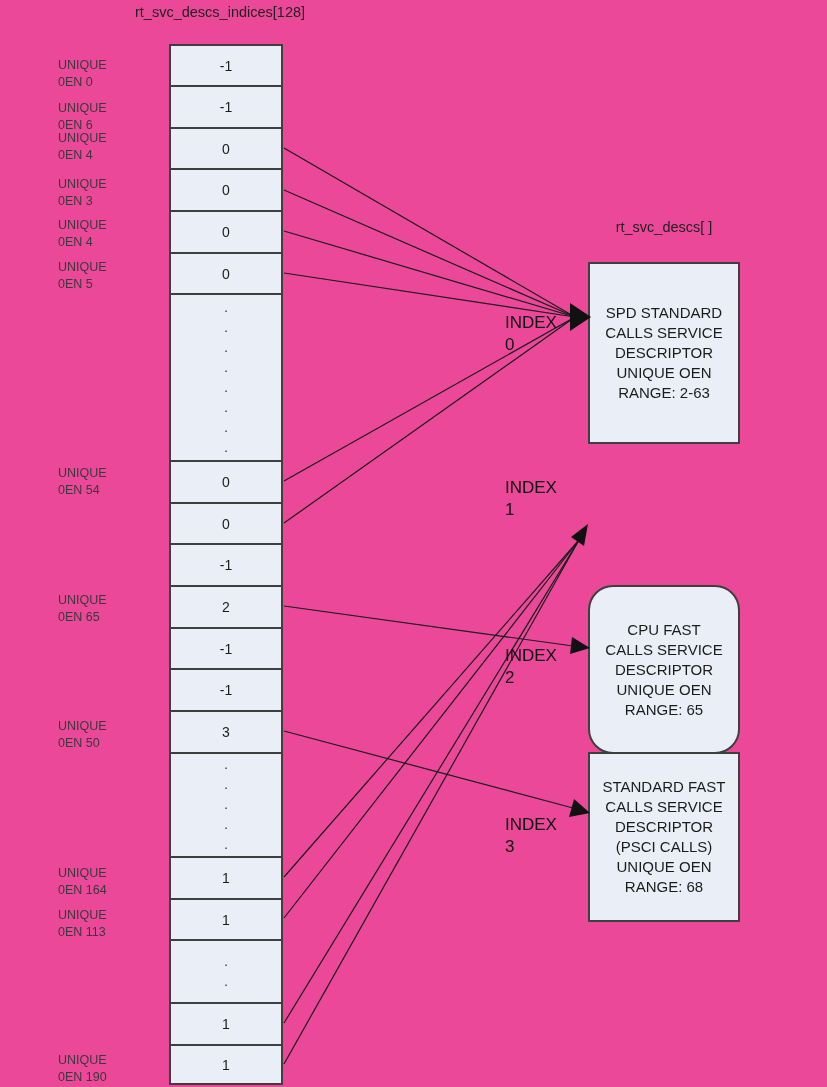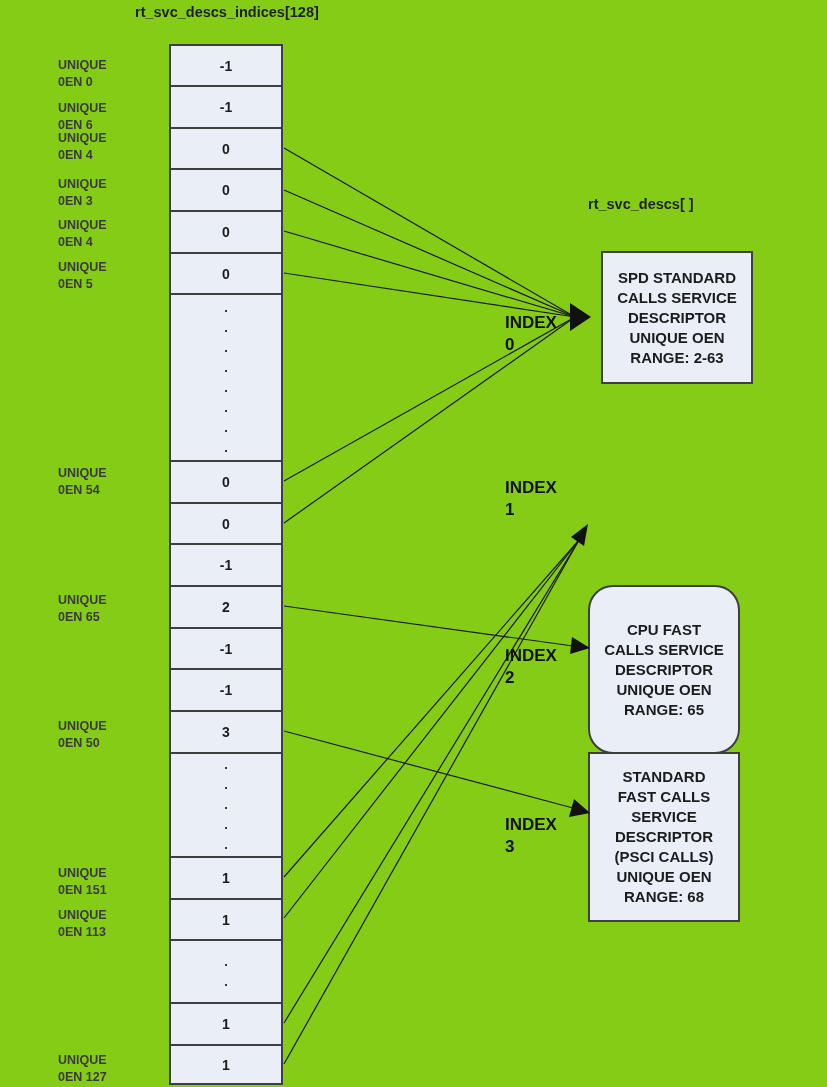--- a/index.html
+++ b/index.html
@@ -1,22 +1,22 @@
 <!DOCTYPE html>
 <html><head>
 <meta charset="utf-8">
 <style>
   html,body{margin:0;padding:0;background:#ffffff;}
   .canvas{
-    position:relative;width:827px;height:1087px;background:#84cc16;
-    font-family:"Liberation Sans",sans-serif;color:#1c1c1c;overflow:hidden;font-weight:bold;
+    position:relative;width:827px;height:1087px;background:#ec4899;
+    font-family:"Liberation Sans",sans-serif;color:#1c1c1c;overflow:hidden;
   }
   .title{position:absolute;font-size:14.5px;color:#1f1f1f;white-space:nowrap;}
   .title-left{left:135px;top:4px;}
-  .title-right{left:588px;top:196px;width:152px;white-space:normal;}
+  .title-right{left:588px;top:219px;width:152px;text-align:center;white-space:normal;}
   .cell{
     position:absolute;left:169px;width:114px;box-sizing:border-box;
     border:2px solid #3f3f3f;background:#e9eef7;
     display:flex;align-items:center;justify-content:center;
     font-size:14px;color:#1c1c1c;
   }
   .cell.dots{
     white-space:pre-line;line-height:20px;font-size:13px;color:#2a2a2a;
     text-align:center;
   }
@@ -109,32 +109,32 @@
   <div class="oen" style="top:592px;">
       <div>UNIQUE</div>
       <div>0EN 65</div>
     </div>
   <div class="oen" style="top:718px;">
       <div>UNIQUE</div>
       <div>0EN 50</div>
     </div>
   <div class="oen" style="top:865px;">
       <div>UNIQUE</div>
-      <div>0EN 151</div>
+      <div>0EN 164</div>
     </div>
   <div class="oen" style="top:907px;">
       <div>UNIQUE</div>
       <div>0EN 113</div>
     </div>
   <div class="oen" style="top:1052px;">
       <div>UNIQUE</div>
-      <div>0EN 127</div>
+      <div>0EN 190</div>
     </div>
 
-  <div class="descbox" style="top:251px;height:133px;margin-left:13px;">SPD STANDARD CALLS SERVICE DESCRIPTOR UNIQUE OEN RANGE: 2-63</div>
+  <div class="descbox" style="top:262px;height:182px;">SPD STANDARD CALLS SERVICE DESCRIPTOR UNIQUE OEN RANGE: 2-63</div>
   <div class="descbox" style="top:585px;height:169px;border-radius:25px;">CPU FAST CALLS SERVICE DESCRIPTOR UNIQUE OEN RANGE: 65</div>
   <div class="descbox" style="top:752px;height:170px;">STANDARD FAST CALLS SERVICE DESCRIPTOR (PSCI CALLS) UNIQUE OEN RANGE: 68</div>
 
   <svg class="arrow-layer" width="827" height="1087" viewBox="0 0 827 1087">
     <g stroke="#1a1a1a" stroke-width="1.2" fill="none">
 
       <line x1="284" y1="148" x2="575" y2="317"></line>
       <line x1="284" y1="190" x2="575" y2="317"></line>
       <line x1="284" y1="231" x2="575" y2="317"></line>
       <line x1="284" y1="273" x2="575" y2="317"></line>

